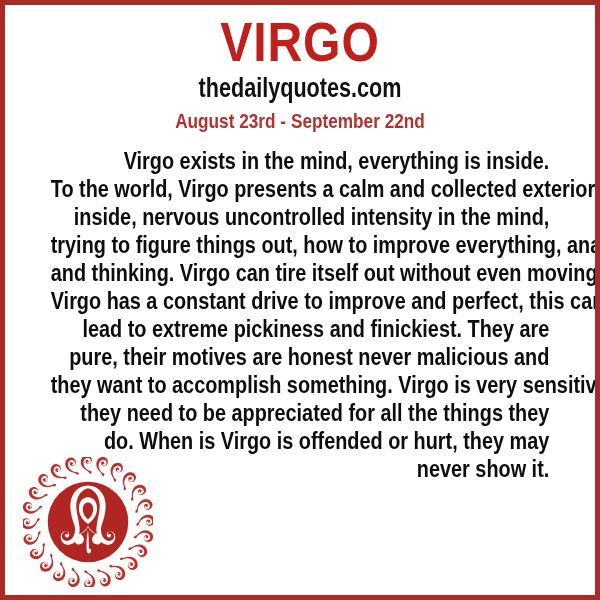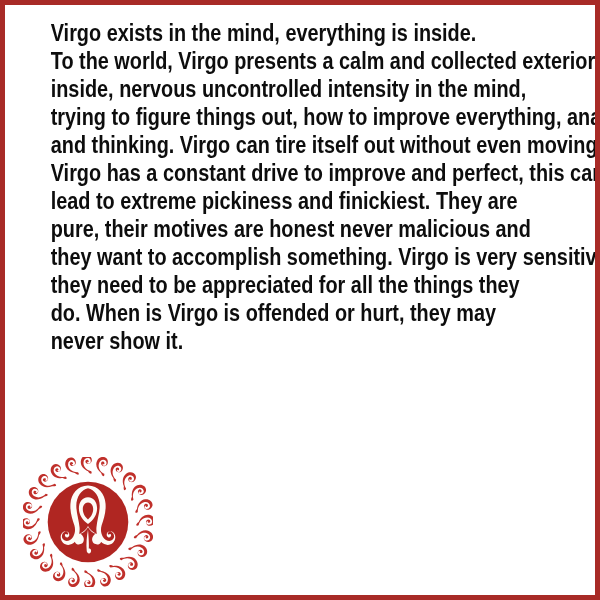--- a/index.html
+++ b/index.html
@@ -61,21 +61,21 @@
     transform-origin: center center;
     margin: 6px 0 0 0;
     white-space: nowrap;
   }
 
   
   .body-copy {
     margin: 14px 0 0 0;
     padding: 0;
     list-style: none;
-    text-align: left;
+    text-align: right;
   }
 
   .body-line {
     font-family: "Liberation Sans Narrow", "Liberation Sans", sans-serif;
     font-size: 23.5px;
     line-height: 28px;
     font-weight: bold;
     color: #0d0d0d;
     transform: scaleX(0.845);
     transform-origin: center center;
@@ -90,20 +90,25 @@
     width: 130px;
     height: 130px;
   }
   .emblem svg { display: block; width: 130px; height: 130px; }
 </style>
 </head>
 <body>
 
 <div class="card">
 
+  <div class="header">
+    <div class="zodiac-title">VIRGO</div>
+    <div class="site-name">thedailyquotes.com</div>
+    <div class="date-range">August 23rd - September 22nd</div>
+  </div>
 
   <div class="body-copy">
     <div class="body-line">Virgo exists in the mind, everything is inside.</div>
     <div class="body-line">To the world, Virgo presents a calm and collected exterior but on the</div>
     <div class="body-line">inside, nervous uncontrolled intensity in the mind,</div>
     <div class="body-line">trying to figure things out, how to improve everything, analyzing</div>
     <div class="body-line">and thinking. Virgo can tire itself out without even moving!</div>
     <div class="body-line">Virgo has a constant drive to improve and perfect, this can</div>
     <div class="body-line">lead to extreme pickiness and finickiest. They are</div>
     <div class="body-line">pure, their motives are honest never malicious and</div>

